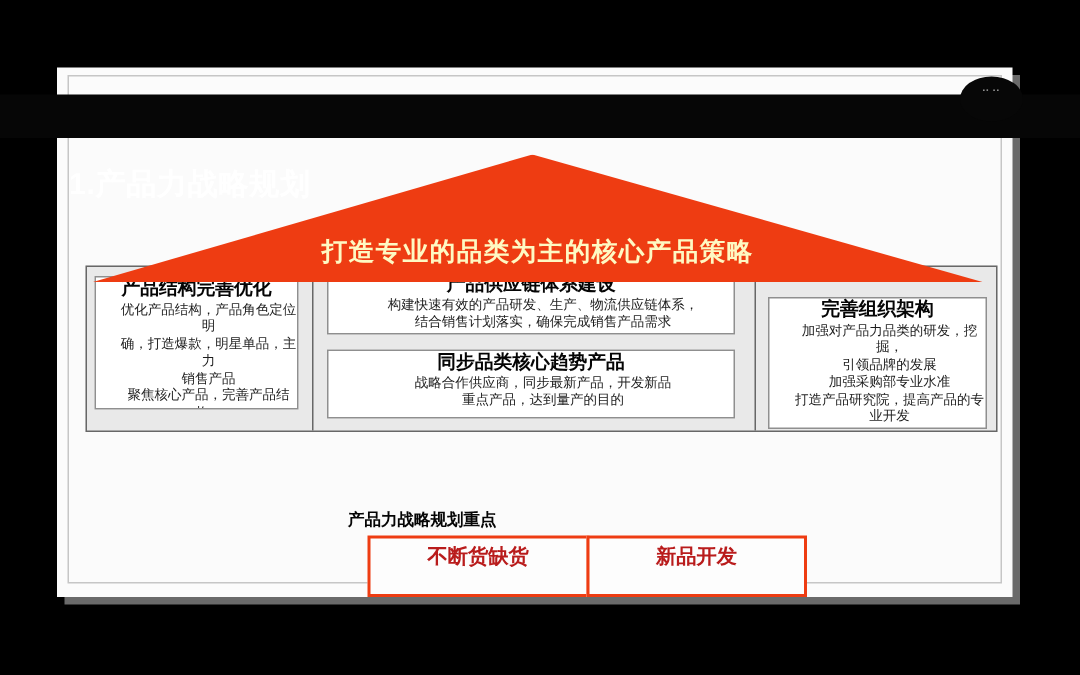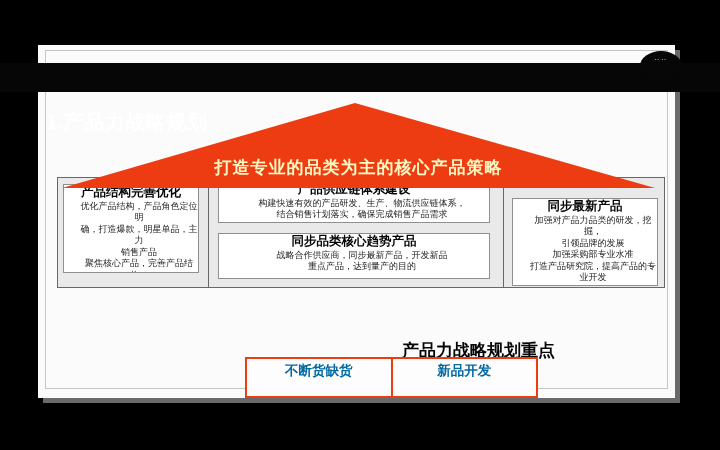--- a/index.html
+++ b/index.html
@@ -70,35 +70,35 @@
   }
   .wbox .wbox-body{
     font-size:9px;line-height:1.28;white-space:pre-line;color:#1c1c1c;padding-left:16px;
   }
   .box-left   {left:5px;  top:6px; width:134px;height:87px;}
   .box-midtop {left:160px;top:3px; width:270px;height:40px;}
   .box-midbot {left:160px;top:55px;width:270px;height:44px;}
   .box-right  {left:454px;top:20px;width:144px;height:86px;}
   
   .footer-label{
-    position:absolute;left:224px;top:294px;width:293px;
-    text-align:right;font-size:17px;font-weight:bold;color:#050505;
+    position:absolute;left:194px;top:294px;width:293px;
+    text-align:left;font-size:11px;font-weight:bold;color:#050505;
     z-index:1;
   }
   .footer-row{
     position:absolute;left:207px;top:312px;width:293px;height:41px;
     display:flex;z-index:1;
   }
   .footer-box{
     flex:1 1 0;border:2px solid var(--accent);background:#fdfdfd;
     text-align:center;
   }
   .footer-box + .footer-box{margin-left:-2px;}
   .footer-box .fb-label{
-    margin-top:3px;font-size:13.5px;font-weight:bold;color:#0369a1;
+    margin-top:3px;font-size:13.5px;font-weight:bold;color:#b91c1c;
     white-space:nowrap;
   }
 </style>
 </head>
 <body>
 
 <div class="slide">
   <div class="inner-frame"></div>
 
   <div class="roof">
@@ -125,21 +125,21 @@
 结合销售计划落实，确保完成销售产品需求</div>
     </div>
 
     <div class="wbox box-midbot">
       <div class="wbox-title">同步品类核心趋势产品</div>
       <div class="wbox-body">战略合作供应商，同步最新产品，开发新品
 重点产品，达到量产的目的</div>
     </div>
 
     <div class="wbox box-right">
-      <div class="wbox-title">同步最新产品</div>
+      <div class="wbox-title">完善组织架构</div>
       <div class="wbox-body">加强对产品力品类的研发，挖掘，
 引领品牌的发展
 加强采购部专业水准
 打造产品研究院，提高产品的专
 业开发</div>
     </div>
   </div>
 
   <div class="footer-label">产品力战略规划重点</div>
 

